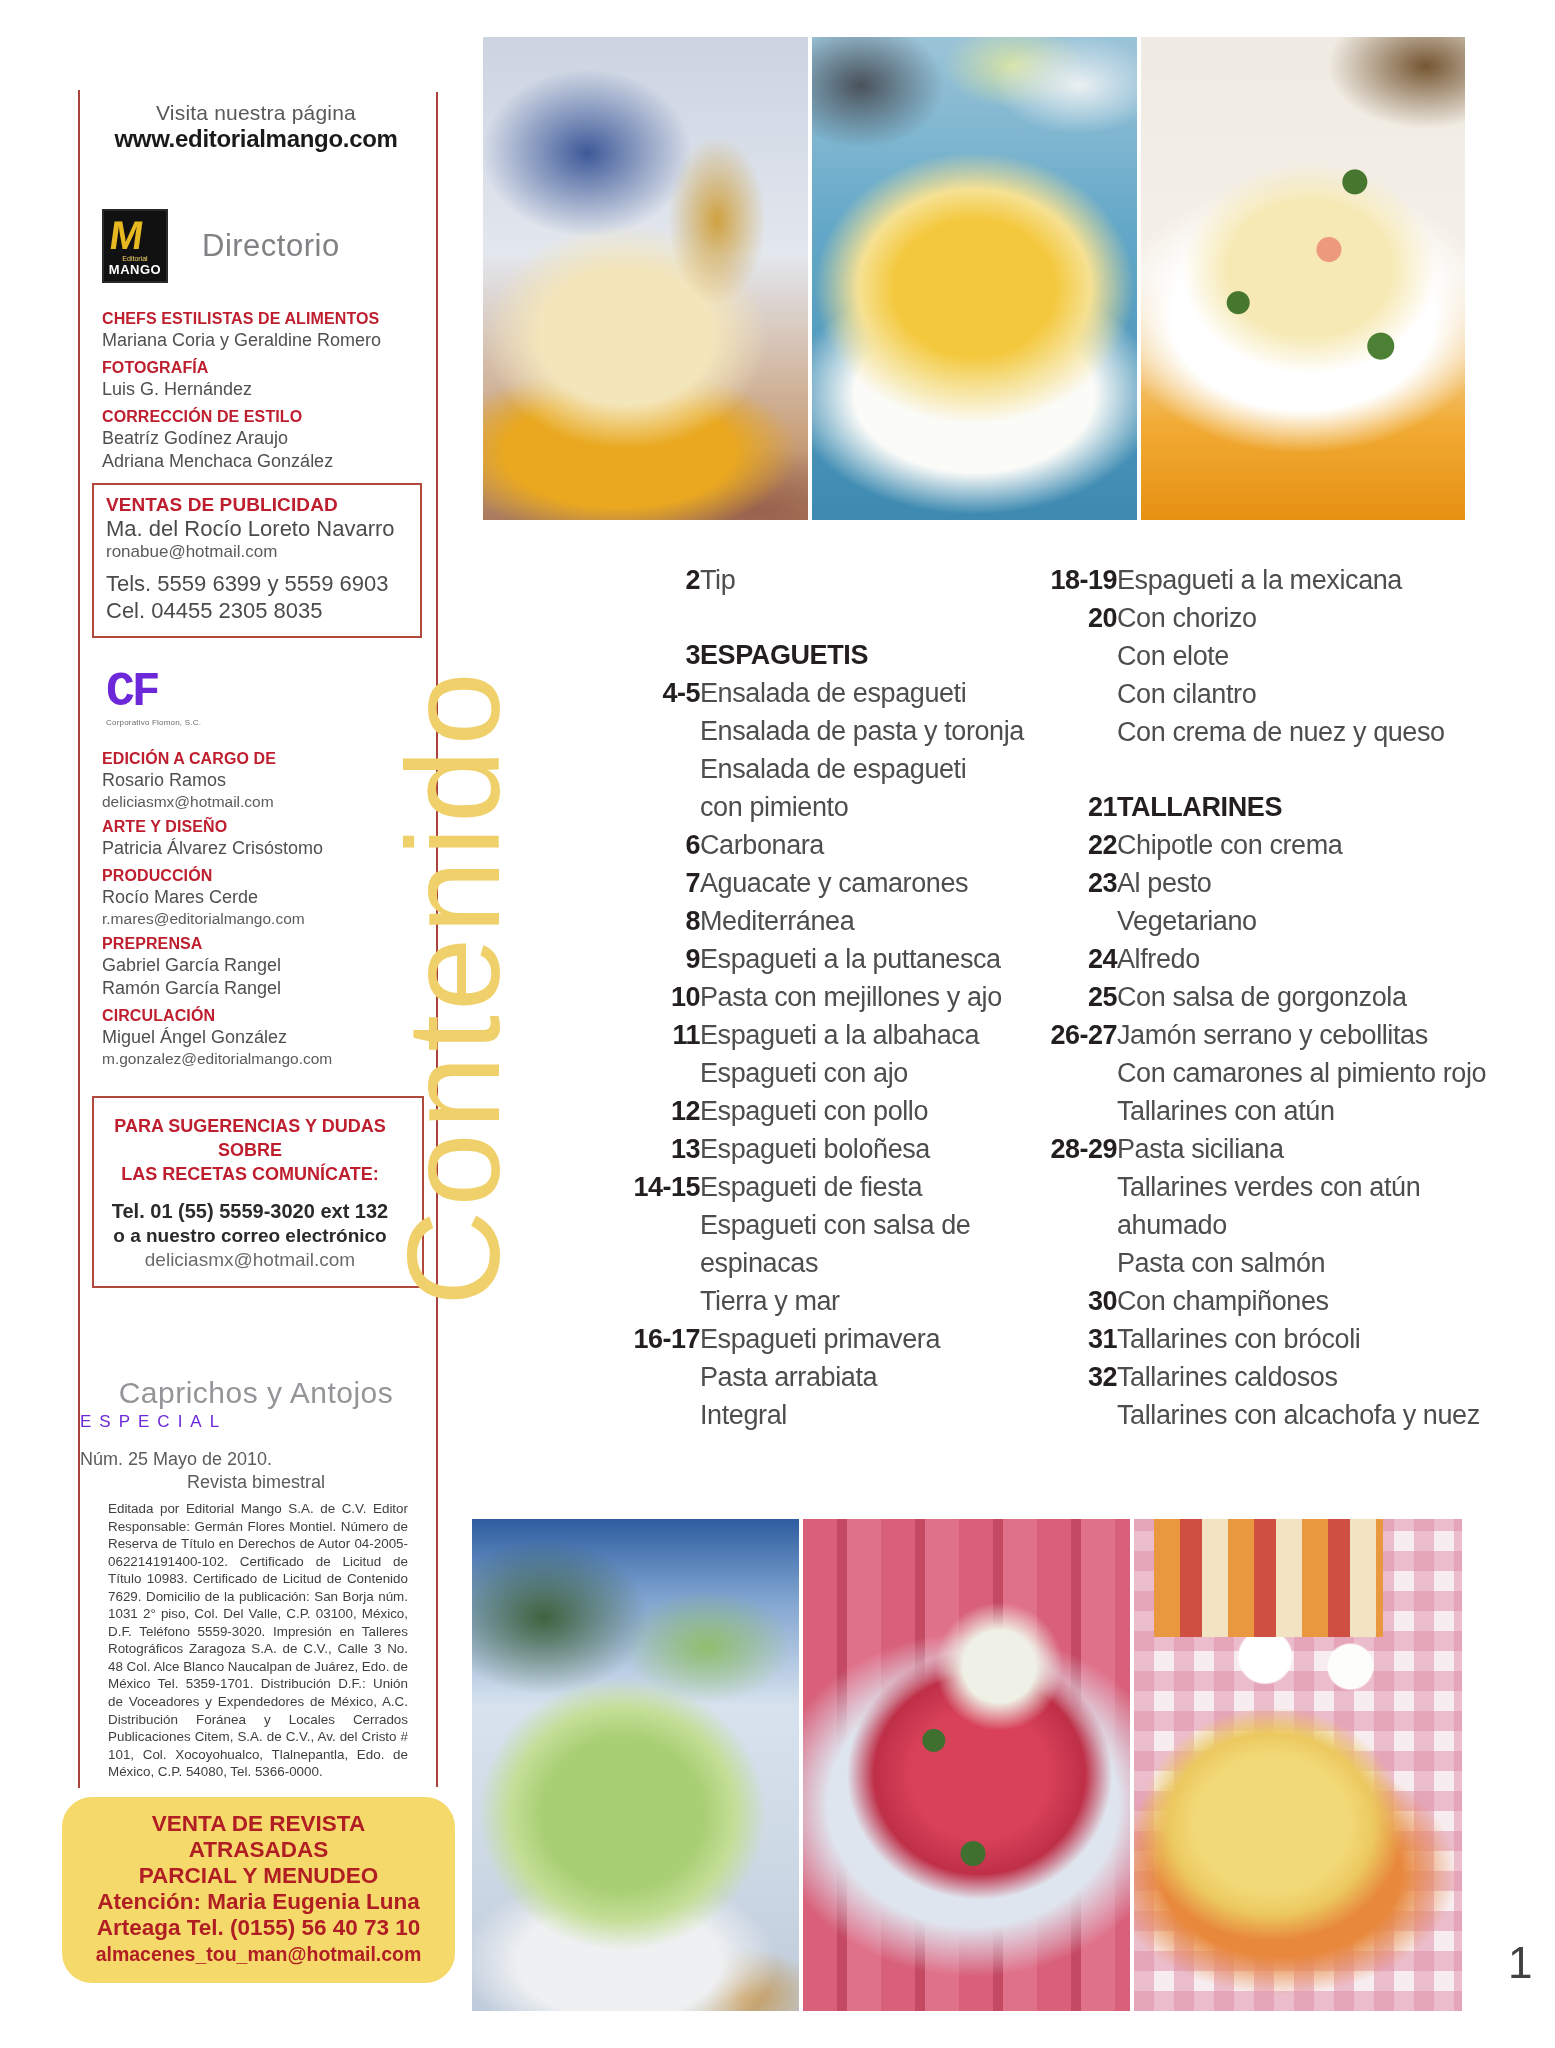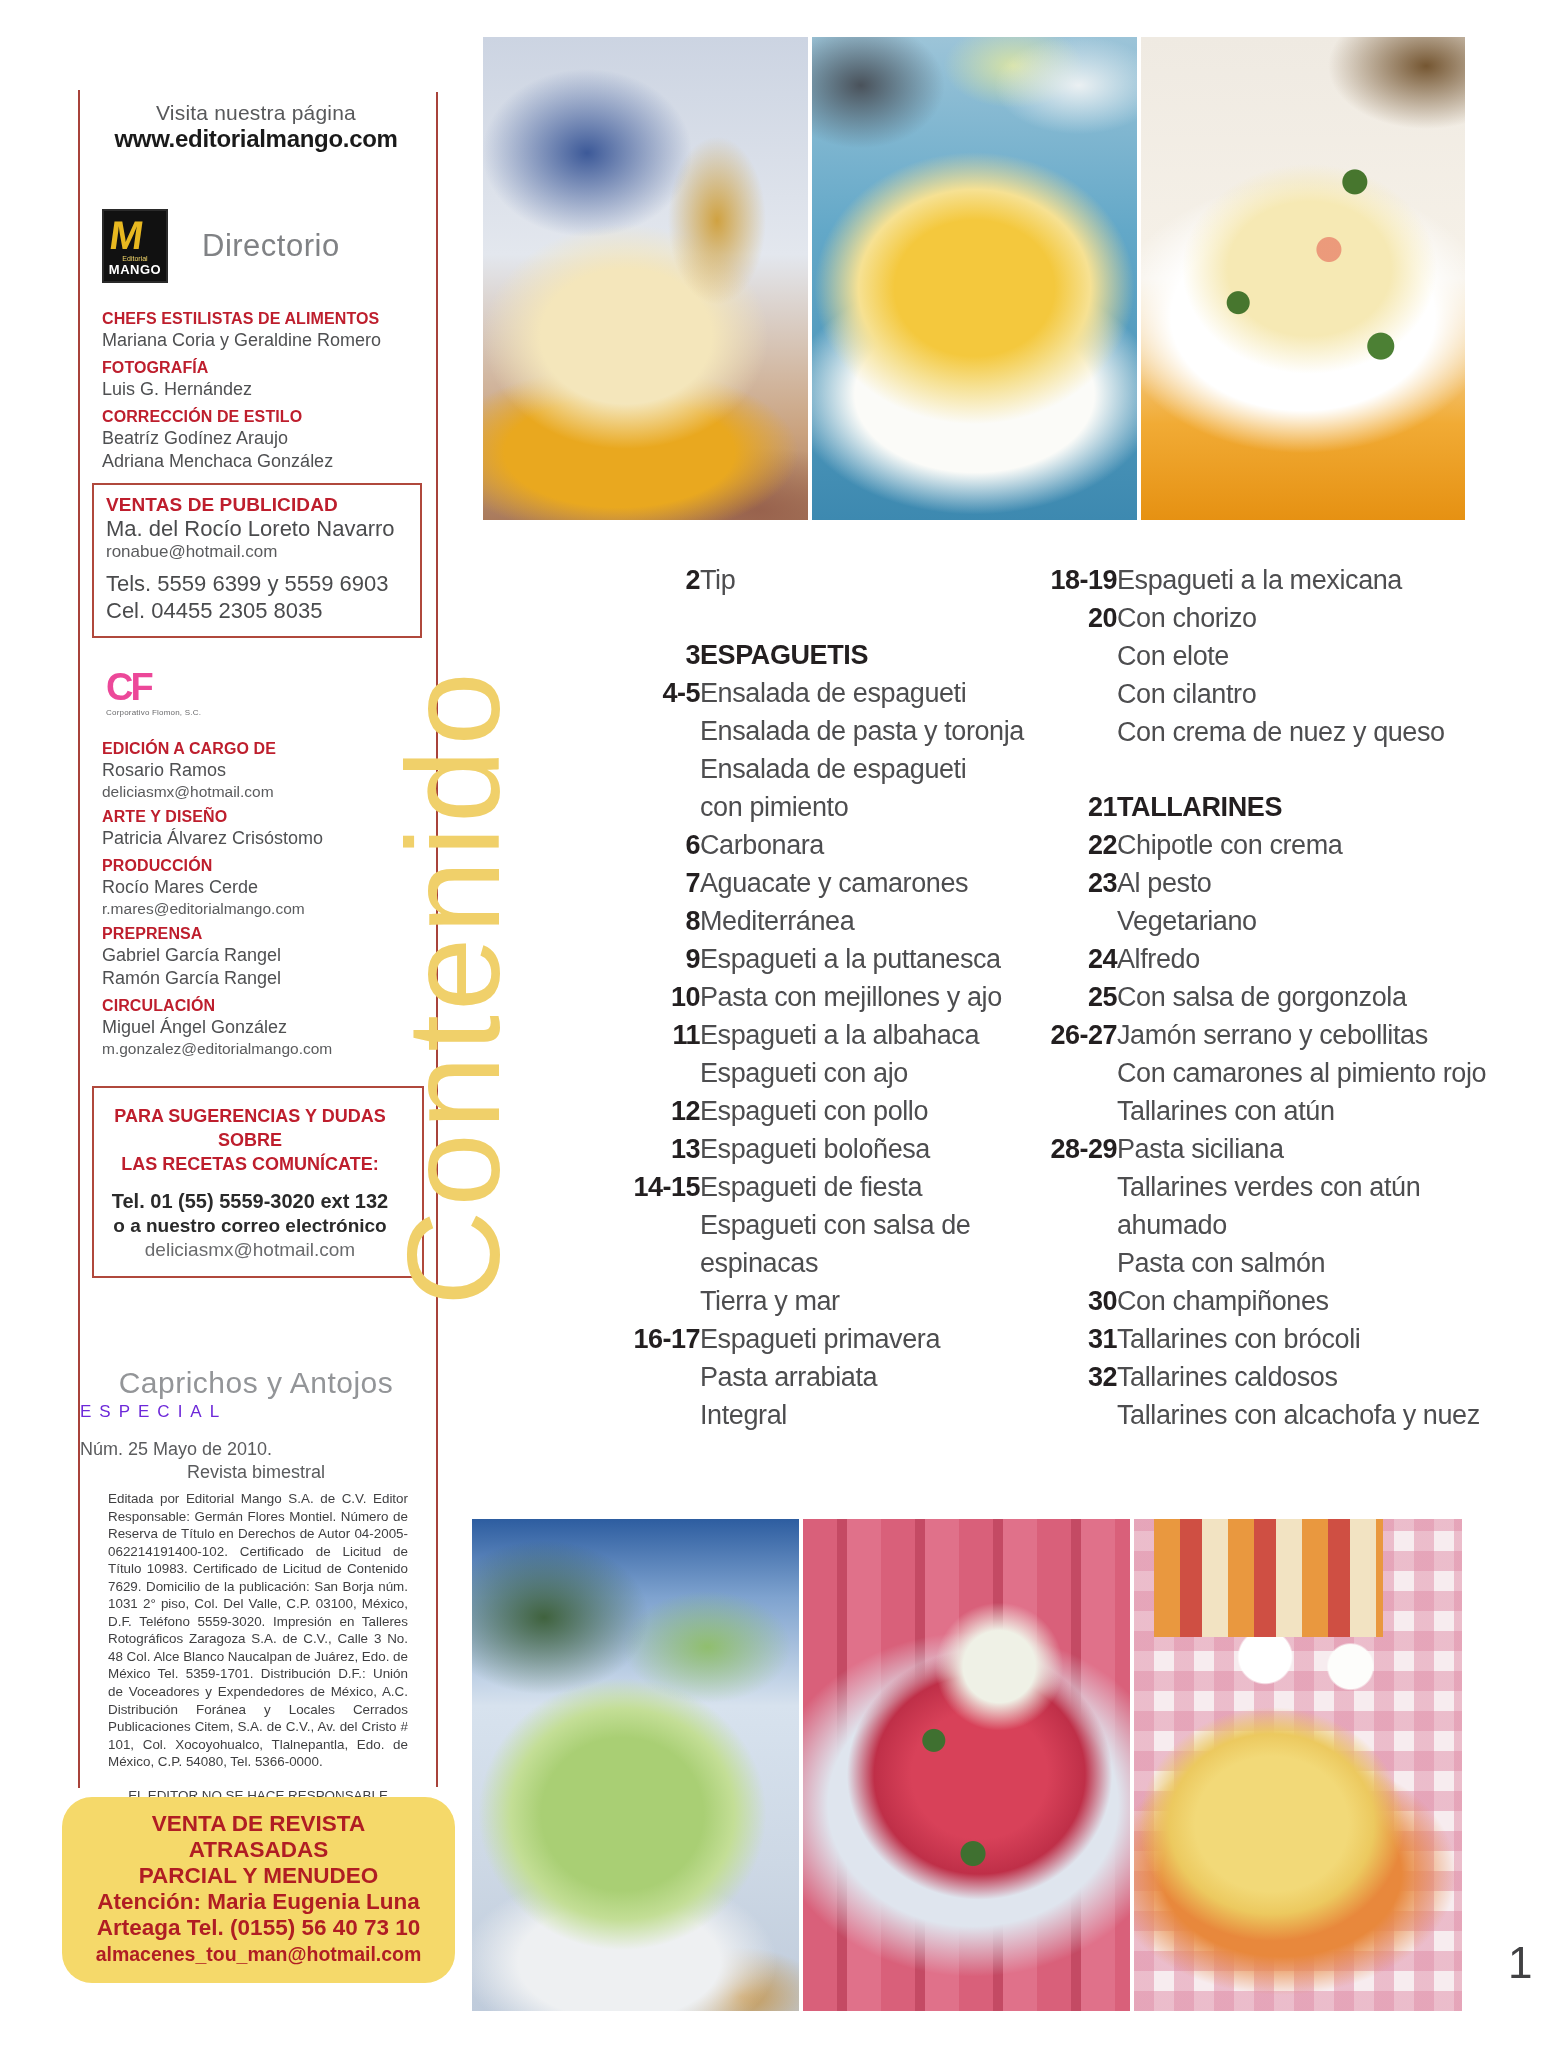--- a/index.html
+++ b/index.html
@@ -26,21 +26,21 @@
   .credits{margin-top:26px;margin-left:22px;}
   .role{font-size:16px;font-weight:bold;color:#be1e2d;line-height:20px;margin-top:6px;letter-spacing:.1px;}
   .person{font-size:18px;color:#4f5052;line-height:23px;}
   .mail{font-size:15.5px;color:#5a5b5d;line-height:19px;}
   .pubbox{margin-top:10px;margin-left:12px;width:330px;border:2px solid #b0483c;padding:10px 0 12px 12px;box-sizing:border-box;}
   .pubbox .role{margin-top:0;font-size:19px;}
   .pubbox .person{font-size:22px;line-height:27px;color:#4a4b4d;}
   .pubbox .mail{font-size:17px;}
   .pubbox .tel{font-size:22px;color:#4a4b4d;line-height:27px;margin-top:9px;}
   .cf{margin-top:30px;margin-left:26px;}
-  .cf-initials{font-size:38px;font-weight:bold;color:#ec4899;letter-spacing:-3px;line-height:1;}
+  .cf-initials{font-size:48px;font-weight:bold;color:#6d28d9;letter-spacing:-3px;line-height:1;font-family:Liberation Mono, monospace;}
   .cf-caption{font-size:8px;color:#6a6a6c;margin-top:2px;letter-spacing:.2px;}
   .staff{margin-top:22px;margin-left:22px;}
   .sugbox{margin-top:28px;margin-left:12px;width:332px;border:2px solid #b0483c;box-sizing:border-box;
           padding:16px 26px 14px 10px;text-align:center;}
   .sug-head{font-size:18px;font-weight:bold;color:#be1e2d;line-height:24px;}
   .sug-tel{margin-top:13px;font-size:20px;font-weight:bold;color:#2a2a2a;line-height:25px;}
   .sug-line2{font-size:19px;font-weight:bold;color:#2a2a2a;line-height:24px;}
   .sug-mail{font-size:19px;color:#6a6b6d;line-height:24px;}
   .mag-title{margin-top:88px;text-align:center;font-size:30px;color:#939598;letter-spacing:.5px;}
   .mag-sub{text-align:left;font-size:17px;color:#6d28d9;letter-spacing:8px;margin-top:2px;}

